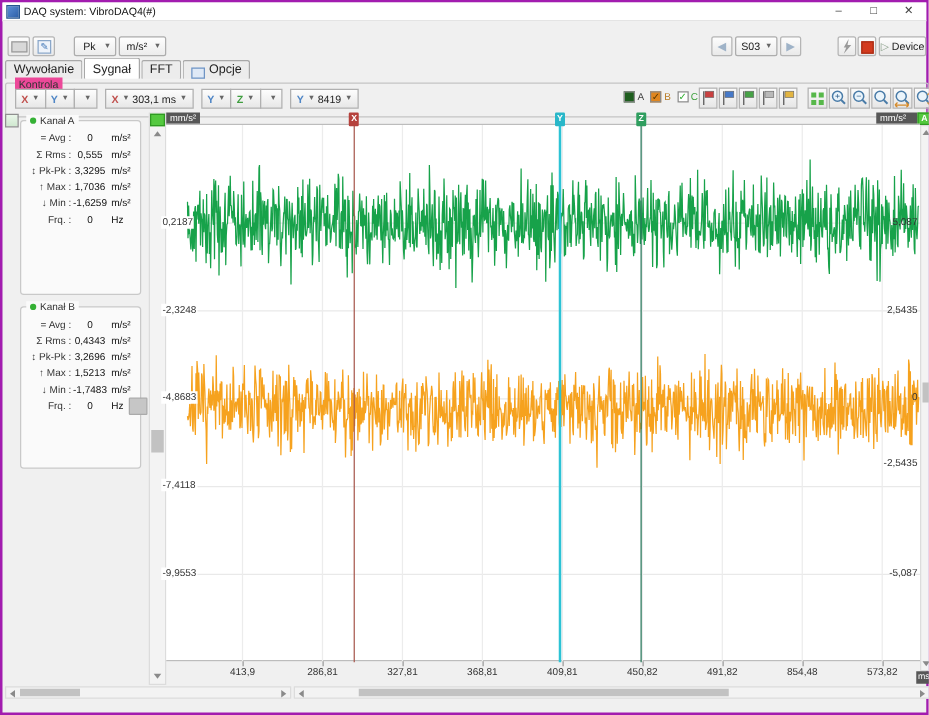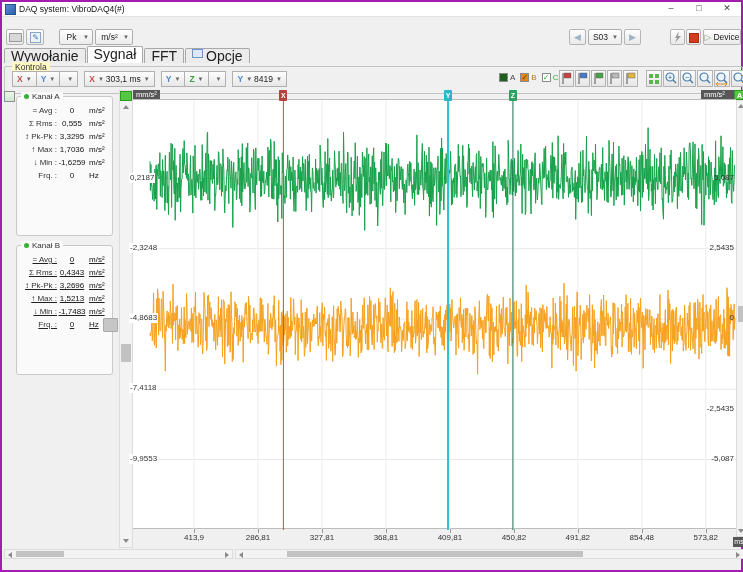--- a/index.html
+++ b/index.html
@@ -18,26 +18,26 @@
   .tbtn{position:absolute;top:1px;height:16px;border:1px solid #b5b5b5;background:linear-gradient(#fdfdfd,#e9e9e9);box-sizing:border-box;border-radius:2px;}
   .dd{position:absolute;top:1px;height:16px;border:1px solid #adadad;background:linear-gradient(#fefefe,#ececec);box-sizing:border-box;font-size:8.5px;display:flex;align-items:center;padding:0 3px;border-radius:2px;}
   .dd .ddtext{flex:1;text-align:center;}
   .caret{font-size:6px;color:#666;margin-left:3px;}
   .icon-key{display:inline-block;width:11px;height:7px;border:1px solid #9a9a9a;background:#d8d8d8;margin:3px 2px;}
   .icon-edit{display:inline-block;width:9px;height:9px;border:1px solid #8aa7c9;background:#eef3fa;margin:2px 3px;color:#4f81bd;font-size:8px;line-height:9px;text-align:center;}
   .navarrow{font-size:9px;color:#9fb3c8;line-height:14px;display:block;text-align:center;}
   #stop-glyph{display:block;width:8px;height:8px;background:#d33a1e;border:1px solid #a82c14;margin:3px auto;}
   
   #tabs{position:absolute;left:2px;top:45px;height:16px;display:flex;align-items:flex-end;}
-  .tab{height:14px;border:1px solid #a8a8a8;border-bottom:none;background:#ececec;padding:0 6px;margin-right:1px;font-size:14px;line-height:14px;border-radius:2px 2px 0 0;display:flex;align-items:flex-start;}
+  .tab{height:14px;border:1px solid #a8a8a8;border-bottom:none;background:#ececec;padding:0 6px;margin-right:1px;font-size:10px;line-height:14px;border-radius:2px 2px 0 0;display:flex;align-items:flex-end;}
   .tab.active{background:#fff;height:16px;line-height:15px;font-weight:normal;}
   .tab .tabicon{display:inline-block;width:9px;height:7px;border:1px solid #6f94c4;background:#dfe9f6;margin-right:3px;}
   
   #kontrola{position:absolute;left:2px;top:64px;width:737px;height:26px;border:1px solid #c3c3c3;border-radius:2px;}
-  #kontrola-legend{position:absolute;left:7px;top:-5px;background:#fef9c3;padding:0 3px;font-size:8.5px;color:#333;}
+  #kontrola-legend{position:absolute;left:7px;top:-5px;background:#ec4899;padding:0 3px;font-size:8.5px;color:#333;}
   #kgroups{position:absolute;left:8px;top:4px;display:flex;}
   .kgroup{display:inline-flex;margin-right:7px;}
   .kbtn{height:16px;border:1px solid #b0b0b0;background:linear-gradient(#fdfdfd,#e7e7e7);display:inline-flex;align-items:center;padding:0 4px;font-size:8.5px;box-sizing:border-box;margin-left:-1px;}
   .kbtn b{font-weight:bold;}
   #ktoggles{position:absolute;left:494px;top:6px;display:flex;align-items:center;}
   .chkbox{width:9px;height:9px;border:1px solid #8a8a8a;display:inline-block;box-sizing:border-box;font-size:8px;line-height:8px;text-align:center;margin-right:2px;}
   .chklabel{font-size:8px;margin-right:5px;}
   #kflags{position:absolute;left:554px;top:3px;display:flex;}
   .fbtn{width:15px;height:17px;border:1px solid #b3b3b3;background:linear-gradient(#fbfbfb,#e6e6e6);margin-right:1px;box-sizing:border-box;position:relative;}
   #kzoom{position:absolute;left:641px;top:3px;display:flex;}
@@ -282,21 +282,21 @@
             <span class="sv">-1,6259</span>
             <span class="su">m/s²</span>
           </div>
           <div class="srow">
             <span class="sl">Frq. :</span>
             <span class="sv">0</span>
             <span class="su">Hz</span>
           </div>
         </div>
       </div>
-      <div class="chpanel" style="top: 243px; height: 130px; text-decoration: underline;">
+      <div class="chpanel" style="top: 243px; height: 130px;">
         <div class="chhead">
           <span class="chdot" style="background: rgb(53, 177, 53);"></span>
           <span>Kanał B</span>
         </div>
         <div class="statsbody">
           <div class="srow">
             <span class="sl">= Avg :</span>
             <span class="sv">0</span>
             <span class="su">m/s²</span>
           </div>
@@ -373,21 +373,21 @@
 
   <div id="axis-layer">
       <div class="yl" style="left: 127px; top: 170.5px;">0,2187</div>
       <div class="yl" style="left: 127px; top: 240.75px;">-2,3248</div>
       <div class="yl" style="left: 127px; top: 311px;">-4,8683</div>
       <div class="yl" style="left: 127px; top: 381.25px;">-7,4118</div>
       <div class="yl" style="left: 127px; top: 451.5px;">-9,9553</div>
       <div class="yl" style="left: 690px; width: 41px; text-align: right; top: 170.5px; background: transparent;">5,087</div>
       <div class="yl" style="left: 690px; width: 41px; text-align: right; top: 240.75px; background: transparent;">2,5435</div>
       <div class="yl" style="left: 690px; width: 41px; text-align: right; top: 311px; background: transparent;">0</div>
-      <div class="yl" style="left: 690px; width: 41px; text-align: right; top: 402px; background: transparent;">-2,5435</div>
+      <div class="yl" style="left: 690px; width: 41px; text-align: right; top: 364px; background: transparent;">-2,5435</div>
       <div class="yl" style="left: 690px; width: 41px; text-align: right; top: 451.5px; background: transparent;">-5,087</div>
       <div class="xtick" style="left: 192.002px;"></div>
       <div class="xl" style="left: 175.002px;">413,9</div>
       <div class="xtick" style="left: 255.984px;"></div>
       <div class="xl" style="left: 238.984px;">286,81</div>
       <div class="xtick" style="left: 319.95px;"></div>
       <div class="xl" style="left: 302.95px;">327,81</div>
       <div class="xtick" style="left: 383.917px;"></div>
       <div class="xl" style="left: 366.917px;">368,81</div>
       <div class="xtick" style="left: 447.883px;"></div>

